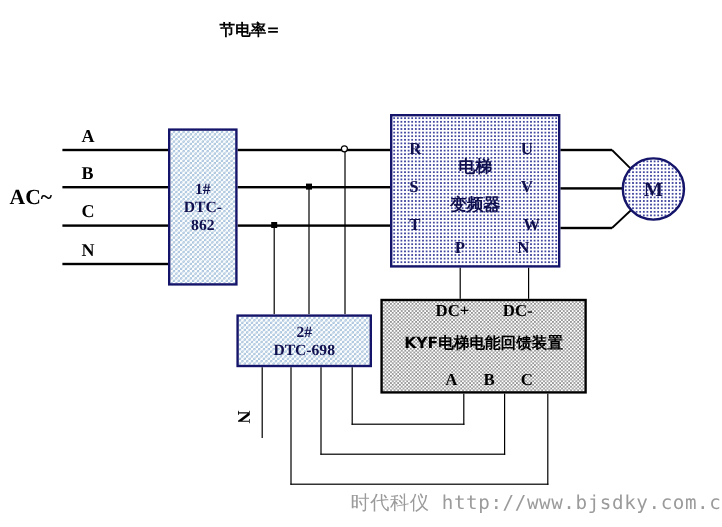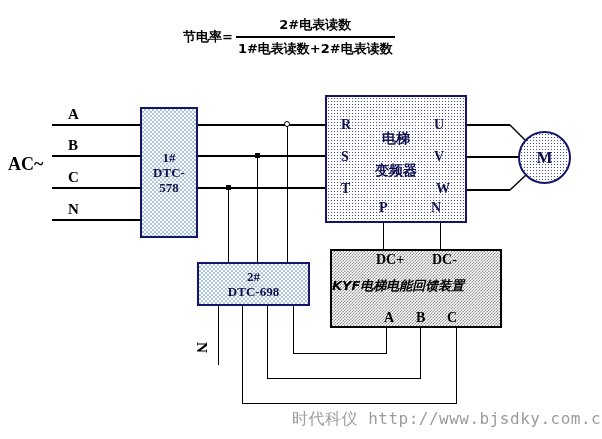--- a/index.html
+++ b/index.html
@@ -56,24 +56,20 @@
     font-family:"DejaVu Sans Mono",monospace;font-size:16px;white-space:nowrap;letter-spacing:0.5px;}
   svg.overlay{position:absolute;left:0;top:0;pointer-events:none;}
 </style>
 </head>
 <body>
 
 <div id="diagram">
 
   <div id="formula" class="cjk">
     <span>节电率=</span>
-    <span class="frac">
-      <span class="num">2#电表读数</span>
-      <span class="den">1#电表读数+2#电表读数</span>
-    </span>
   </div>
 
   <span class="abs serif" style="left:8px;top:154px;font-size:18px;">AC~</span>
   <span class="abs serif" style="left:68px;top:106px;font-size:15px;">A</span>
   <span class="abs serif" style="left:68px;top:137px;font-size:15px;">B</span>
   <span class="abs serif" style="left:68px;top:169px;font-size:15px;">C</span>
   <span class="abs serif" style="left:68px;top:201px;font-size:15px;">N</span>
 
   <div class="wh" style="left:52px;top:124px;width:88px;"></div>
   <div class="wh" style="left:52px;top:155px;width:88px;"></div>
@@ -112,21 +108,21 @@
   <div class="wv" style="left:386px;top:326px;height:28px;"></div>
   <div class="wv" style="left:420px;top:326px;height:53px;"></div>
   <div class="wv" style="left:456px;top:326px;height:78px;"></div>
 
   <span class="abs serif" style="left:196px;top:339px;font-size:15px;transform:rotate(90deg);">N</span>
 
   <div class="box checker-blue" style="left:140px;top:107px;width:58px;height:131px;">
     <div class="meter-text serif">
       <span>1#</span>
       <span>DTC-</span>
-      <span>578</span>
+      <span>862</span>
     </div>
   </div>
 
   <div class="box checker-blue" style="left:197px;top:262px;width:113px;height:44px;">
     <div class="meter-text serif">
       <span>2#</span>
       <span>DTC-698</span>
     </div>
   </div>
 
@@ -140,24 +136,24 @@
     <span class="term serif" style="left:52px;top:104px;">P</span>
     <span class="term serif" style="left:104px;top:104px;">N</span>
     <div class="cjk" style="position:absolute;left:0;top:33px;width:100%;text-align:center;color:#10104f;font-size:14px;">电梯</div>
     <div class="cjk" style="position:absolute;left:0;top:65px;width:100%;text-align:center;color:#10104f;font-size:14px;">变频器</div>
   </div>
 
   <div id="motor" class="box dots-navy serif" style="left:518px;top:131px;width:53px;height:53px;">
     <span>M</span>
   </div>
 
-  <div class="box checker-gray" style="left:330px;top:249px;width:172px;height:79px;">
+  <div class="box checker-gray" style="left:317px;top:249px;width:172px;height:79px;">
     <span class="kterm serif" style="left:44px;top:2px;">DC+</span>
     <span class="kterm serif" style="left:100px;top:2px;">DC-</span>
-    <div class="cjk" style="position:absolute;left:0;top:26px;width:100%;text-align:left;font-size:13px;font-style:italic;">KYF电梯电能回馈装置</div>
+    <div class="cjk" style="position:absolute;left:0;top:26px;width:100%;text-align:center;font-size:13px;">KYF电梯电能回馈装置</div>
     <span class="kterm serif" style="left:52px;top:60px;">A</span>
     <span class="kterm serif" style="left:84px;top:60px;">B</span>
     <span class="kterm serif" style="left:115px;top:60px;">C</span>
   </div>
 
   <div id="watermark">
     <span>时代科仪</span>
     <span> </span>
     <span>http://www.bjsdky.com.cn</span>
   </div>

